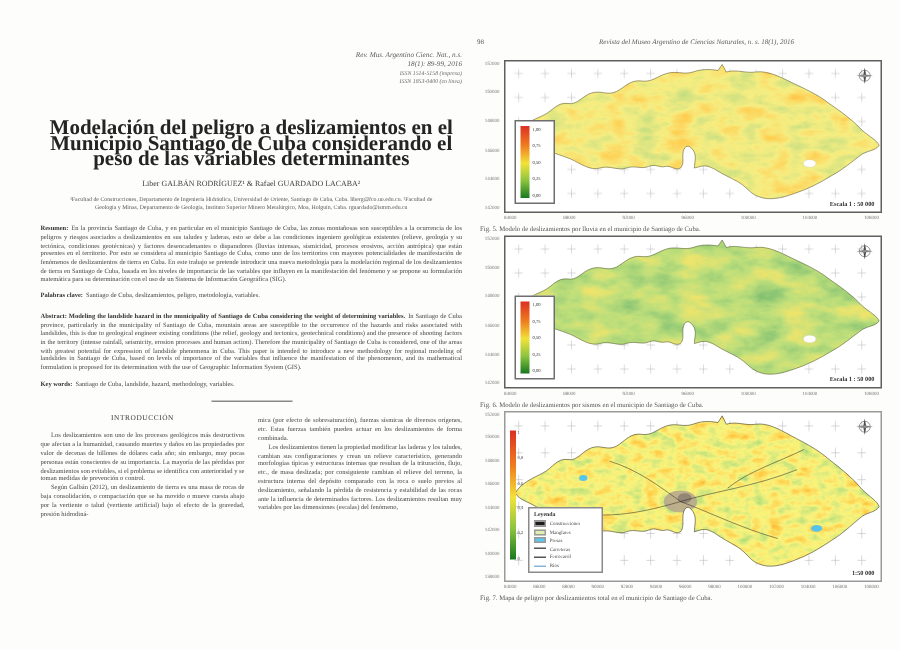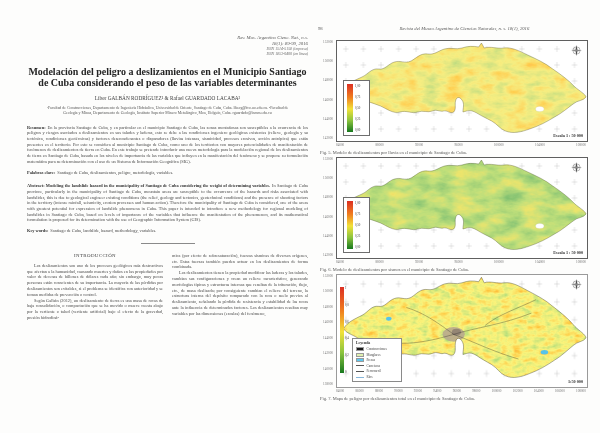--- a/index.html
+++ b/index.html
@@ -12,21 +12,21 @@
   }
   .page{position:absolute;top:0;height:433px;background:#fdfdfc;}
   #page-left{left:0;width:310px;}
   #page-right{left:310px;width:290px;}
 
   
   .lp-inner{position:absolute;left:27px;top:0;width:281px;}
   .journal-ref{margin-top:35px;text-align:right;font-style:italic;color:#5a5a5a;}
   .journal-ref .ref-top span{display:block;font-size:4.8px;line-height:6px;}
   .journal-ref .ref-issn span{display:block;font-size:3.9px;line-height:5px;color:#6b6b6b;}
-  .paper-title{margin-top:10px;text-align:center;font-weight:bold;font-size:10px;line-height:10.6px;color:#242424;}
+  .paper-title{margin-top:24px;text-align:center;font-weight:bold;font-size:14px;line-height:10.6px;color:#242424;}
   .authors{margin-top:7px;text-align:center;font-size:5.3px;color:#3f3f3f;}
   .affiliations{margin-top:5px;text-align:center;font-size:3.9px;line-height:5.2px;color:#555;padding:0 14px;}
   .abs-para{margin-top:8px;font-size:4.35px;line-height:5.7px;text-align:justify;color:#474747;}
   .abs-para .lead{font-weight:bold;margin-right:2px;color:#333;}
   .kw-line{margin-top:5px;font-size:4.35px;line-height:5.7px;color:#474747;}
   .kw-line .lead{font-weight:bold;margin-right:2px;color:#333;}
   .divider{width:54px;border-top:0.6px solid #8a8a8a;margin:9px auto 0 auto;}
   .cols{margin-top:9px;display:flex;gap:9px;}
   .col{width:136px;}
   .intro-heading{text-align:center;font-size:4.9px;letter-spacing:0.4px;color:#3a3a3a;margin-bottom:5px;}

